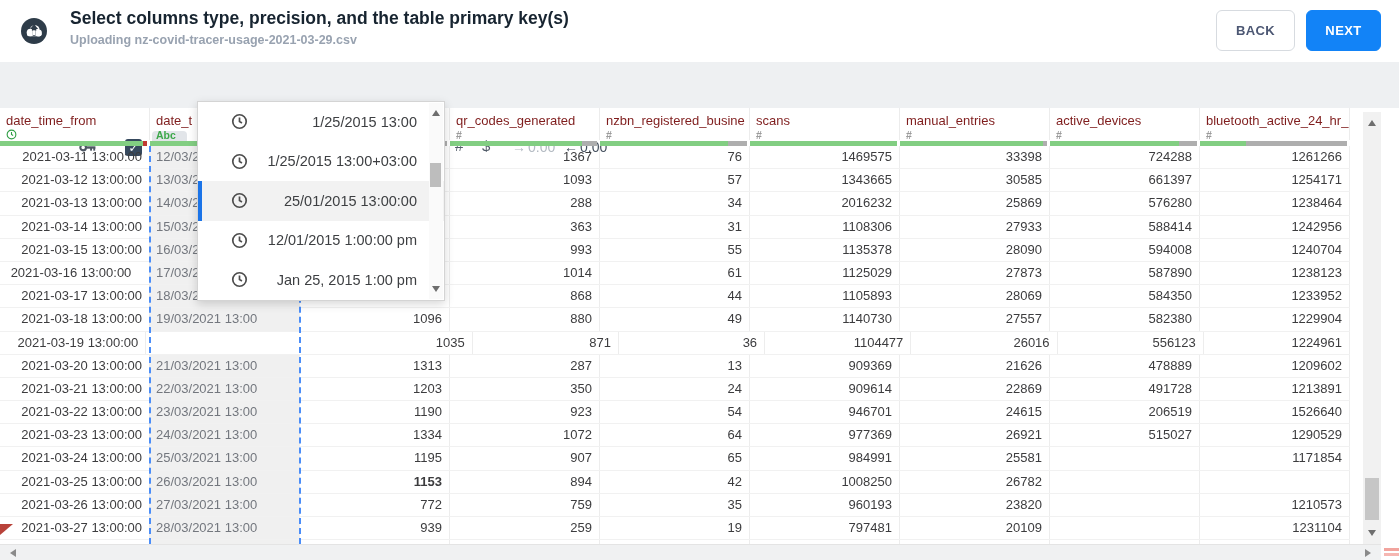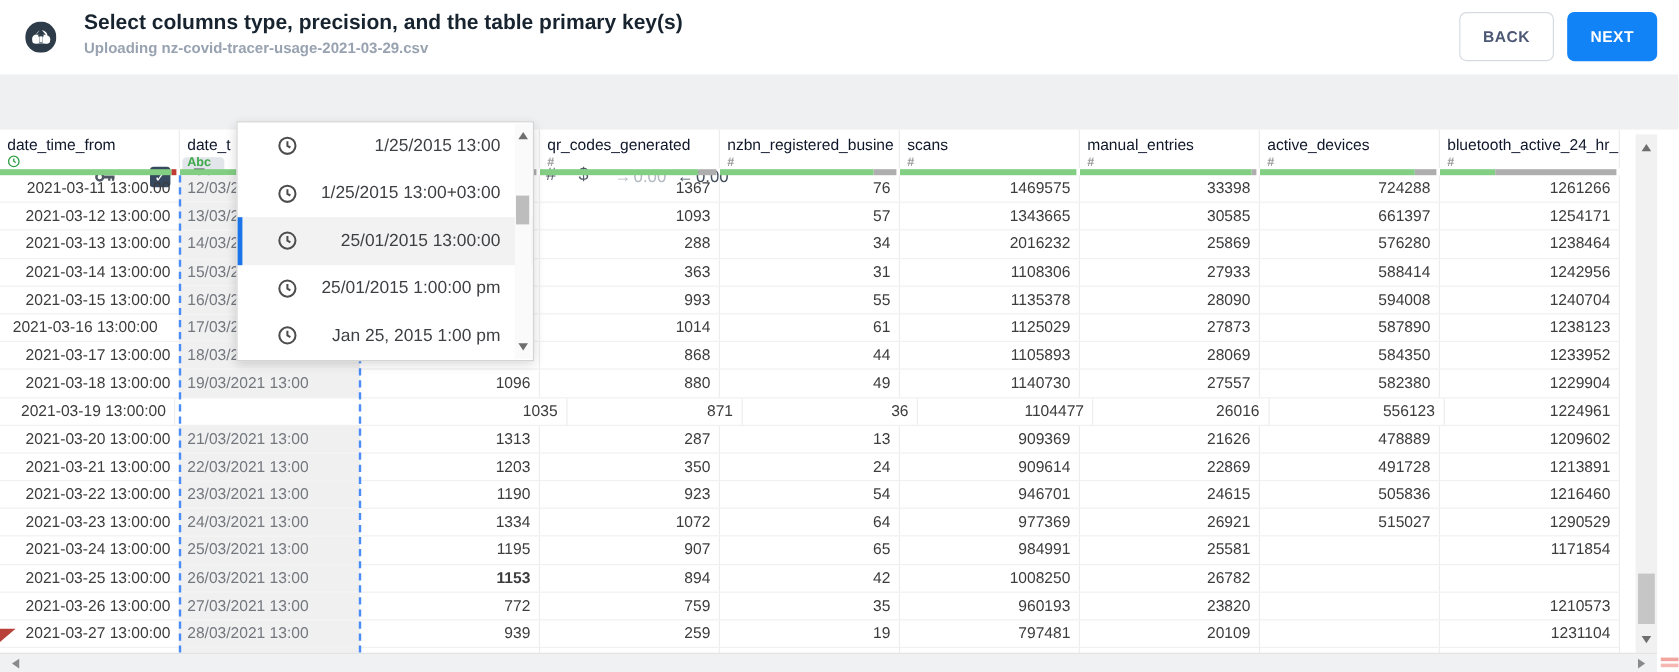--- a/index.html
+++ b/index.html
@@ -33,21 +33,21 @@
   .tb-glyph{position:absolute;top:75px;font-size:15px;color:#515b68;}
   .dec{position:absolute;top:77px;font-size:14px;display:flex;align-items:center;gap:2px;}
   .dec .ar{font-size:14px;}
   .dec-right{left:512px;color:#b3bac2;}
   .dec-left{left:564px;color:#45505e;}
 
   
   .table-area{position:absolute;left:0;top:108px;width:1350px;}
   .thead{display:flex;}
   .th{height:32px;box-sizing:border-box;padding:5px 0 0 6px;border-right:1px solid #ececec;overflow:hidden;}
-  .th-name{font-size:13px;color:#0f172a;white-space:nowrap;}
+  .th-name{font-size:13px;color:#7f1d1d;white-space:nowrap;}
   .th-glyph{font-size:10.5px;margin-top:1px;height:12px;line-height:12px;}
   .g-abc{color:#3da84a;font-weight:700;}
   .g-num{color:#9b9b9b;font-weight:700;}
   .g-clock svg{display:block;}
   .qbar{display:flex;height:5px;margin-top:1px;}
   .qb{display:flex;height:5px;}
   .qb div{height:5px;}
   .tbody{}
   .tr{display:flex;height:22.2px;border-bottom:1px solid #f1f1f1;}
   .td{box-sizing:border-box;font-size:13px;color:#3c3c3e;border-right:1px solid #ededed;
@@ -359,22 +359,22 @@
           <div class="td ra" style="width: 150px;">1213891</div>
         </div>
         <div class="tr">
           <div class="td ra" style="width: 150px;">2021-03-22 13:00:00</div>
           <div class="td la c2" style="width: 150px;">23/03/2021 13:00</div>
           <div class="td ra" style="width: 150px;">1190</div>
           <div class="td ra" style="width: 150px;">923</div>
           <div class="td ra" style="width: 150px;">54</div>
           <div class="td ra" style="width: 150px;">946701</div>
           <div class="td ra" style="width: 150px;">24615</div>
-          <div class="td ra" style="width: 150px;">505836</div>
-          <div class="td ra" style="width: 150px;">1216460</div>
+          <div class="td ra" style="width: 150px;">206519</div>
+          <div class="td ra" style="width: 150px;">1526640</div>
         </div>
         <div class="tr">
           <div class="td ra" style="width: 150px;">2021-03-23 13:00:00</div>
           <div class="td la c2" style="width: 150px;">24/03/2021 13:00</div>
           <div class="td ra" style="width: 150px;">1334</div>
           <div class="td ra" style="width: 150px;">1072</div>
           <div class="td ra" style="width: 150px;">64</div>
           <div class="td ra" style="width: 150px;">977369</div>
           <div class="td ra" style="width: 150px;">26921</div>
           <div class="td ra" style="width: 150px;">515027</div>
@@ -473,21 +473,21 @@
           </span>
           <span class="mi-lbl">25/01/2015 13:00:00</span>
         </div>
         <div class="menu-item">
           <span class="mi-ic">
             <svg width="17" height="17" viewBox="0 0 24 24" fill="none" stroke="#4d4d4d" stroke-width="2.4">
               <circle cx="12" cy="12" r="9.5"></circle>
               <path d="M12 6.5V12l3.5 2"></path>
             </svg>
           </span>
-          <span class="mi-lbl">25/01/2015 1:00:00 pm</span>
+          <span class="mi-lbl">12/01/2015 1:00:00 pm</span>
         </div>
         <div class="menu-item">
           <span class="mi-ic">
             <svg width="17" height="17" viewBox="0 0 24 24" fill="none" stroke="#4d4d4d" stroke-width="2.4">
               <circle cx="12" cy="12" r="9.5"></circle>
               <path d="M12 6.5V12l3.5 2"></path>
             </svg>
           </span>
           <span class="mi-lbl">Jan 25, 2015 1:00 pm</span>
         </div>

